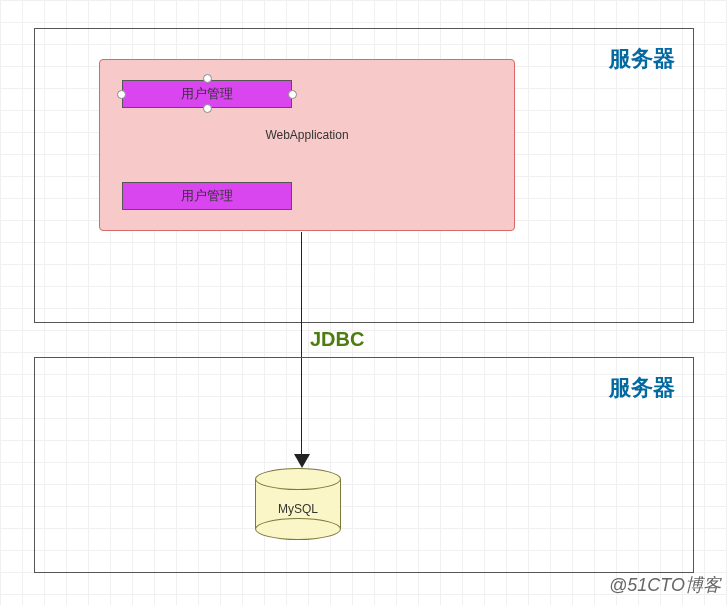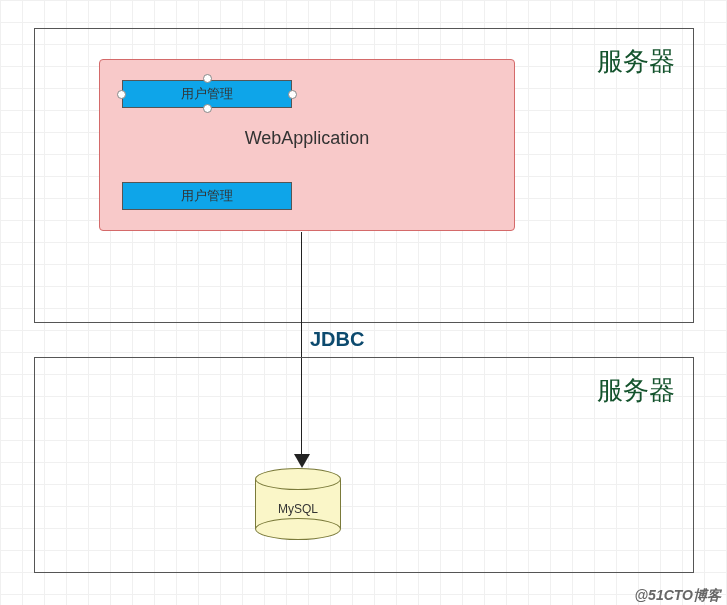--- a/index.html
+++ b/index.html
@@ -21,64 +21,64 @@
   .server-box {
     position: absolute;
     border: 1.3px solid #555;
     background: transparent;
   }
   .server-top { left: 34px; top: 28px; width: 660px; height: 295px; }
   .server-bottom { left: 34px; top: 357px; width: 660px; height: 216px; }
   .server-label {
     position: absolute;
     right: 18px; top: 15px;
-    color: #14532d;
-    font-weight: normal;
-    font-size: 26px;
+    color: #0369a1;
+    font-weight: bold;
+    font-size: 22px;
   }
   .webapp {
     position: absolute;
     left: 64px; top: 30px;
     width: 416px; height: 172px;
     background: #f8c9c9;
     border: 1.3px solid #d46a6a;
     border-radius: 4px;
   }
   .webapp-label {
     position: absolute;
     left: 0; right: 0; top: 68px;
     text-align: center;
-    font-size: 18px;
+    font-size: 12px;
     color: #333;
   }
   .module {
     position: absolute;
     width: 170px; height: 28px;
-    background: #0ea5e9;
+    background: #d946ef;
     border: 1px solid #555;
     text-align: center;
     line-height: 26px;
     font-size: 13px;
     color: #333;
   }
   .mod-1 { left: 22px;  top: 20px; }
   .mod-2 { left: 222px; top: 20px; }
   .mod-3 { left: 22px;  top: 122px; }
   .mod-4 { left: 222px; top: 122px; }
   .dot {
     position: absolute;
     width: 9px; height: 9px;
     background: #fff;
     border: 1px solid #888;
     border-radius: 50%;
   }
   .jdbc-label {
     position: absolute;
     left: 310px; top: 328px;
-    color: #0c4a6e;
+    color: #4d7c0f;
     font-weight: bold;
     font-size: 20px;
   }
   .arrow-v {
     position: absolute;
     left: 301px; top: 232px;
     width: 0; height: 225px;
     border-left: 1.5px solid #222;
   }
   .arrow-head {
@@ -120,25 +120,24 @@
   }
   .cyl-label {
     position: absolute;
     left: 0; right: 0; top: 34px;
     text-align: center;
     font-size: 12px;
     color: #333;
   }
   .watermark {
     position: absolute;
-    right: 6px; bottom: 0;
-    font-size: 14px;
+    right: 6px; bottom: 8px;
+    font-size: 18px;
     color: #666;
     font-style: italic;
-    font-weight: bold;
   }
 </style>
 </head>
 <body>
 
 <div class="grid"></div>
 
 <div class="server-box server-top">
   <div class="server-label">服务器</div>
 

